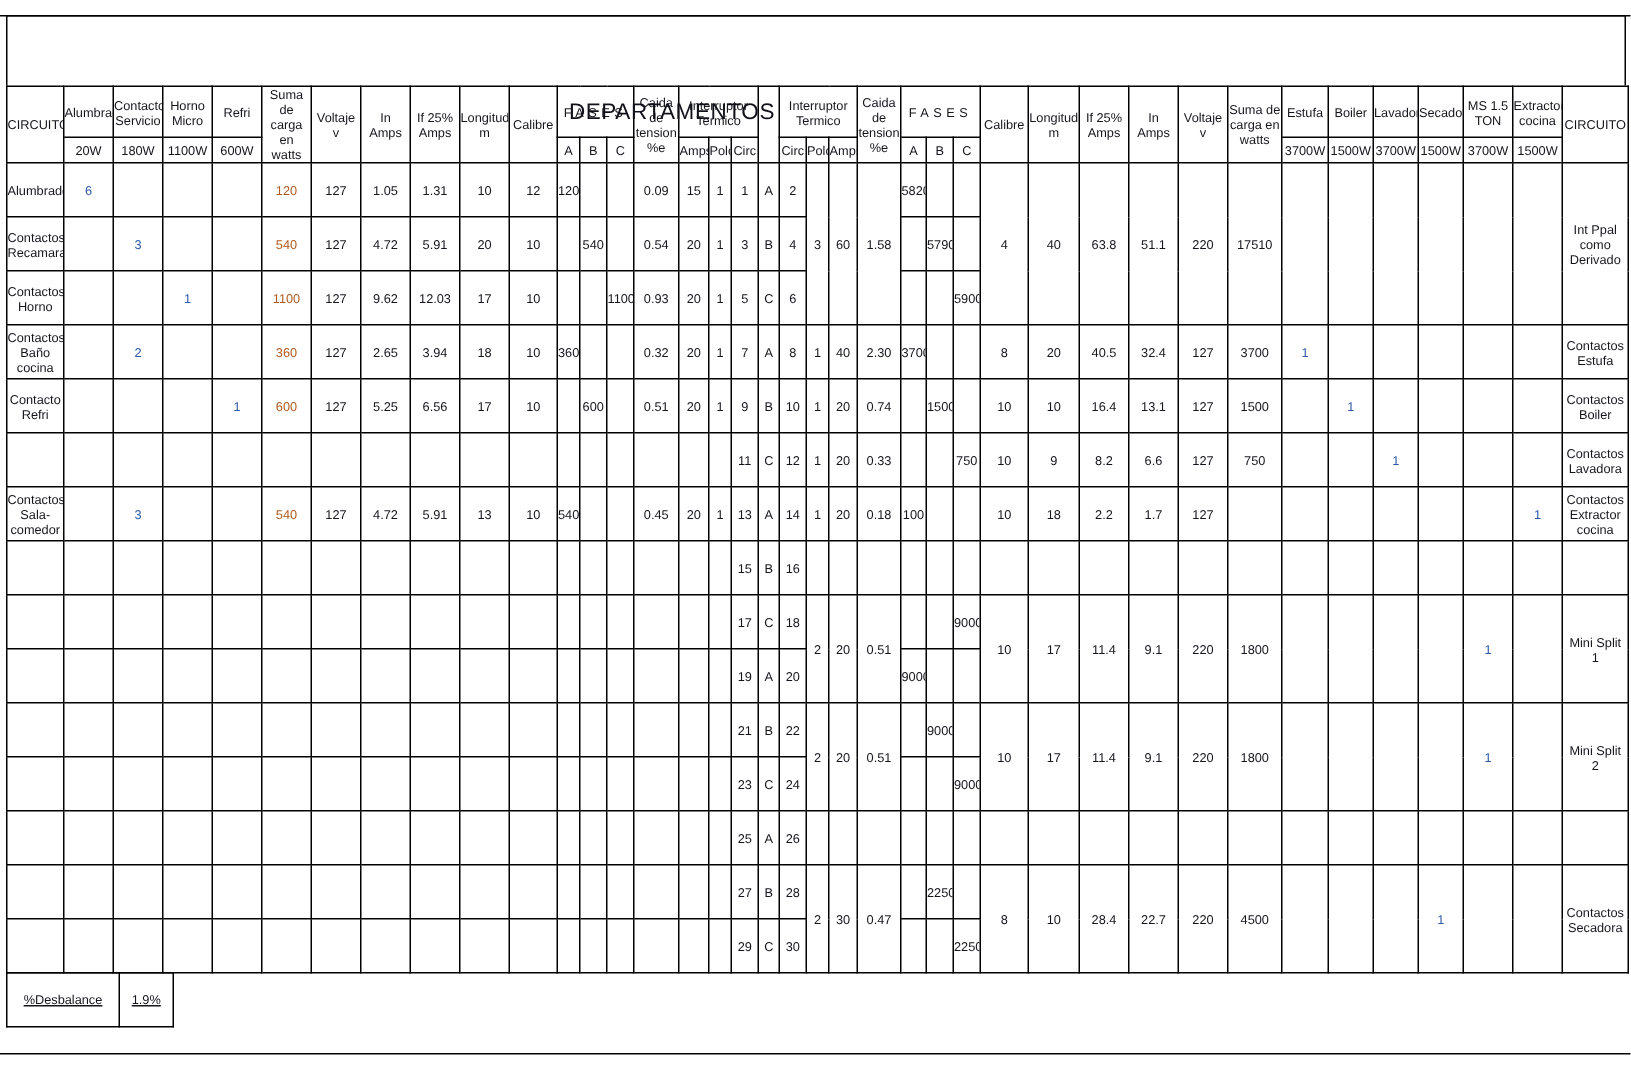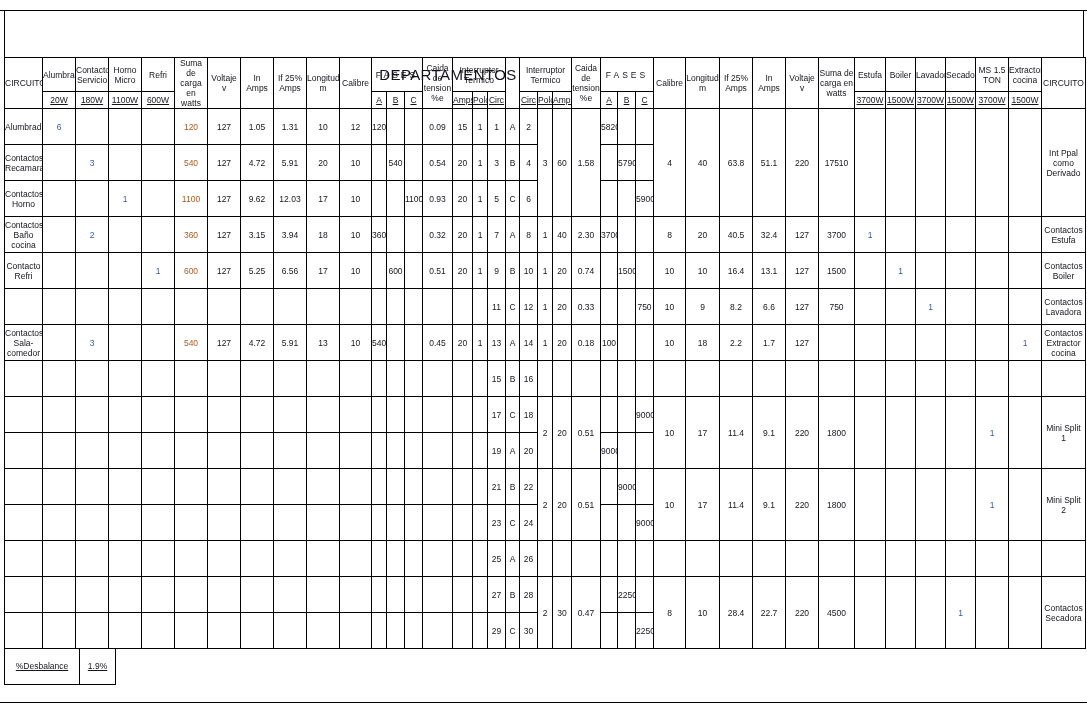--- a/index.html
+++ b/index.html
@@ -14,21 +14,21 @@
   .info .left  { left:4px; }
   .info .right { left:772px; }
   .title { position:absolute; left:323px; top:7px; width:240px; text-align:center;
            font-size:15px; letter-spacing:.4px; color:#101018;margin-top:48px; }
   table.main { border-collapse:collapse; table-layout:fixed; width:1081px; border:1.5px solid #000; }
   table.main th, table.main td {
     border:1px solid #000; padding:0; margin:0; text-align:center; vertical-align:middle;
     font-weight:normal; font-size:8.5px; line-height:10px; overflow:hidden; word-wrap:normal;
   }
   tr.h1 th { height:30px; }
-  tr.h2 th { height:14px;text-decoration:underline; }
+  tr.h2 th { height:14px; }
   tbody tr { height:36px; }
   .t  { text-align:left; padding-left:1px; }
   .cr { font-size:8.5px; }
   .ap { font-size:7.5px; }
   .sm { font-size:6.5px; }
   .w  { font-size:7.5px; }
   .fs { font-size:8px; letter-spacing:3px; }
   .b  { color:#2d5aa8; }
   .o  { color:#b05a1e; }
   table.desb { border-collapse:collapse; margin-top:-1.5px; }
@@ -240,21 +240,21 @@
           <td>5900</td>
         </tr>
         <tr>
           <td class="t">Contactos<br>Baño<br>cocina</td>
           <td></td>
           <td class="b">2</td>
           <td></td>
           <td></td>
           <td class="o">360</td>
           <td>127</td>
-          <td>3.15</td>
+          <td>2.65</td>
           <td>3.94</td>
           <td>18</td>
           <td>10</td>
           <td>360</td>
           <td></td>
           <td></td>
           <td>0.32</td>
           <td>20</td>
           <td>1</td>
           <td>7</td>

